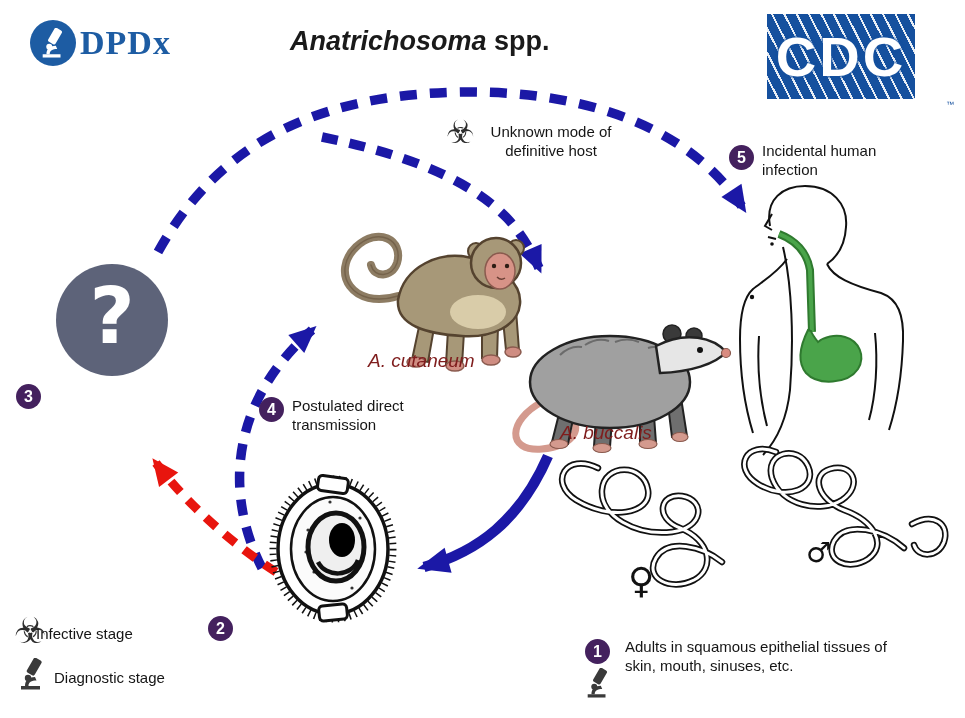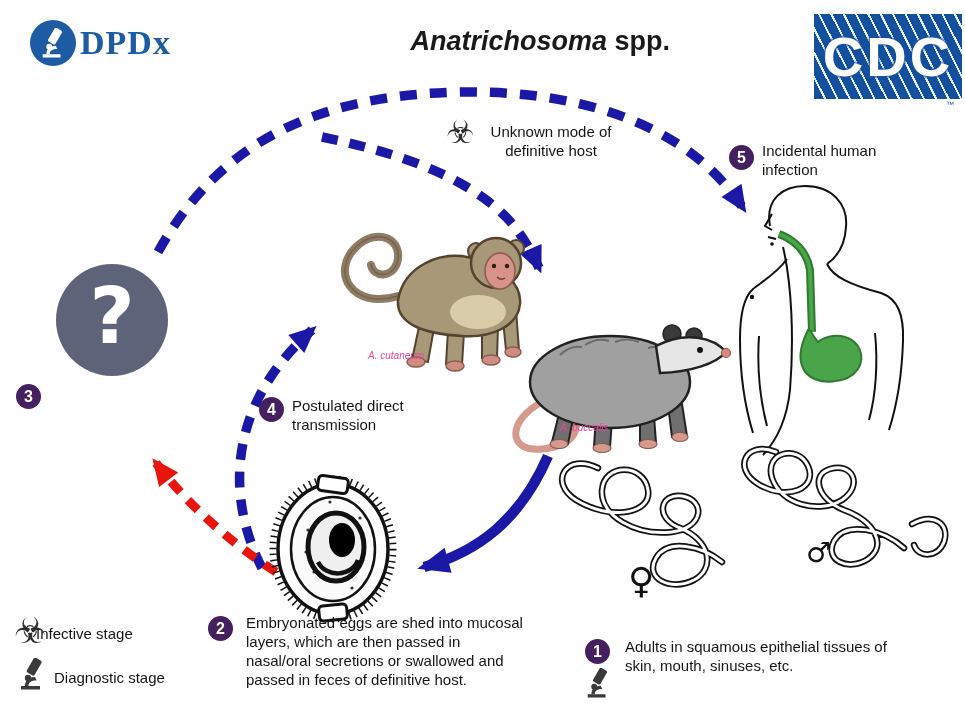--- a/index.html
+++ b/index.html
@@ -6,39 +6,39 @@
   html,body { background:#fff; }
   body { font-family:"Liberation Sans", sans-serif; color:#1a1a1a; }
   #canvas { position:relative; width:965px; height:718px; background:#fff; overflow:hidden; }
   #art { position:absolute; left:0; top:0; z-index:1; }
   .abs { position:absolute; z-index:2; }
 
   
   .dpdx { left:30px; top:20px; display:flex; align-items:center; gap:4px; }
   .dpdx-circle { width:46px; height:46px; border-radius:50%; background:#1d5ca3; display:flex; align-items:center; justify-content:center; }
   .dpdx-text { font-family:"Liberation Serif", serif; font-weight:bold; font-size:34px; color:#1d5ca3; letter-spacing:1px; line-height:1; }
-  .title { left:290px; top:26px; width:380px; text-align:right; font-size:27px; font-weight:bold; white-space:nowrap; }
+  .title { left:290px; top:26px; width:380px; text-align:left; font-size:27px; font-weight:bold; white-space:nowrap; }
   .title .sp { font-style:italic; }
-  .cdc-box { left:814px; top:14px; width:148px; height:85px; background:#15509e;
+  .cdc-box { left:767px; top:14px; width:148px; height:85px; background:#15509e;
              display:flex; align-items:center; justify-content:center; overflow:hidden;
              background-image:repeating-linear-gradient(63deg, rgba(255,255,255,0) 0 9px, rgba(255,255,255,.9) 9px 11px); }
   .cdc-text { position:relative; color:#fff; font-weight:bold; font-size:56px; letter-spacing:3px; transform:scaleY(1.0); text-shadow:0 0 3px #15509e, 0 0 3px #15509e, 0 0 4px #15509e; }
   .cdc-tm { left:946px; top:100px; font-size:8px; color:#15509e; }
 
   
   .dtext { font-size:15px; line-height:19px; color:#151515; }
   .center { text-align:center; }
   .numcirc { width:25px; height:25px; border-radius:50%; background:#44215e; color:#fff;
              font-size:16px; font-weight:bold; display:flex; align-items:center; justify-content:center; }
   .qcircle { left:56px; top:264px; width:112px; height:112px; border-radius:50%; background:#5d6379;
              display:flex; align-items:center; justify-content:center; }
   .qmark { color:#fff; font-size:78px; font-weight:bold; font-family:"DejaVu Sans", sans-serif; padding-bottom:8px; }
   .bio { font-family:"DejaVu Sans", sans-serif; color:#2e2e2e; line-height:1; }
   .gender { font-family:"DejaVu Sans", sans-serif; color:#111; }
-  .species { font-style:italic; font-size:10px; color:#ec4899; white-space:nowrap; }
+  .species { font-style:italic; font-size:19px; color:#7f1d1d; white-space:nowrap; }
   .micro { color:#3a3a3a; }
 </style>
 </head>
 <body>
 
 <div id="canvas">
 
   <svg id="art" width="965" height="718" viewBox="0 0 965 718">
     <defs>
       <marker id="mNavy" markerUnits="userSpaceOnUse" markerWidth="36" markerHeight="36" refX="25" refY="18" orient="auto">
@@ -186,21 +186,20 @@
   </div>
   <div class="abs numcirc" style="left:16px; top:384px;">3</div>
 
   <div class="abs numcirc" style="left:259px; top:397px;">4</div>
   <div class="abs dtext" style="left:292px; top:396px; width:130px;">Postulated direct transmission</div>
 
   <div class="abs species" style="left:368px; top:350px;">A. cutaneum</div>
   <div class="abs species" style="left:560px; top:422px;">A. buccalis</div>
 
   <div class="abs numcirc" style="left:208px; top:616px;">2</div>
-  <div class="abs dtext" style="left:246px; top:613px; width:282px;">Embryonated eggs are shed into mucosal layers, which are then passed in nasal/oral secretions or swallowed and passed in feces of definitive host.</div>
 
   <div class="abs numcirc" style="left:585px; top:639px;">1</div>
   <div class="abs micro" style="left:583px; top:668px;">
     <svg width="30" height="30" viewBox="0 0 32 32" style="color:#3a3a3a">
       <g fill="currentColor">
         <rect x="14" y="0" width="9" height="17" rx="2" transform="rotate(30 18 8)"></rect>
         <circle cx="12" cy="20" r="3.2"></circle>
         <path d="M5 28 h19 v3.5 h-19 z"></path>
         <path d="M9 28 c0 -6 4 -9 10 -9 l1.5 3.5 c-5 0 -8 1.5 -8 5.5 z"></path>
       </g>

